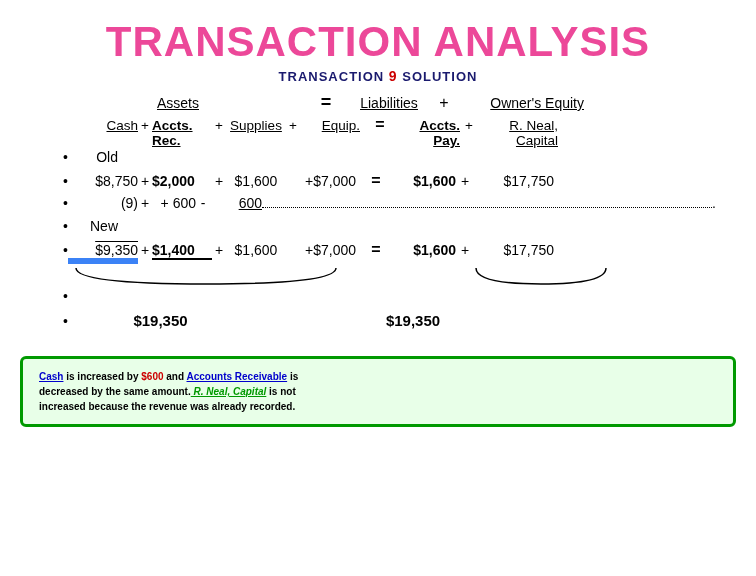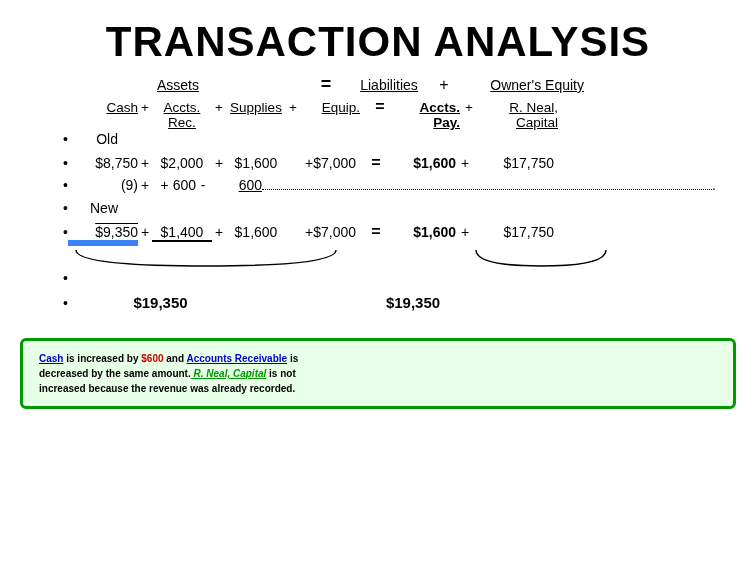--- a/index.html
+++ b/index.html
@@ -10,21 +10,21 @@
       font-family: Arial, sans-serif;
       overflow: hidden;
       position: relative;
     }
 
     .main-title {
       text-align: center;
       font-size: 42px;
       font-weight: 900;
       font-family: 'Arial Black', Arial, sans-serif;
-      color: #000000;
+      color: #ec4899;
       padding-top: 18px;
       letter-spacing: 1px;
     }
 
     .sub-title {
       text-align: center;
       font-size: 13px;
       font-weight: bold;
       color: #1a1a6e;
       margin-top: 2px;
@@ -67,41 +67,44 @@
 
     .tcell {
       display: inline-block;
       text-align: right;
     }
 
     
     .c-bullet { width: 20px; }
     .c-cash { width: 70px; text-align: right; }
     .c-plus1 { width: 14px; text-align: center; }
-    .c-accts { width: 60px; text-align: center; }
+    .c-accts { width: 60px; text-align: left; font-weight: bold; }
     .c-plus2 { width: 14px; text-align: center; }
     .c-supp { width: 60px; text-align: center; }
     .c-plus3 { width: 14px; text-align: center; }
     .c-equip { width: 60px; text-align: right; }
     .c-eq { width: 40px; text-align: center; font-weight: bold; font-size: 16px; }
     .c-ap { width: 60px; text-align: right; font-weight: bold; }
     .c-plus4 { width: 18px; text-align: center; }
     .c-rncap { width: 80px; text-align: right; }
 
     .header-underline {
       text-decoration: underline;
       font-size: 14px;
     }
   </style>
 </head>
 <body>
 
 <div>
 
   <div class="main-title">TRANSACTION ANALYSIS</div>
+  <div class="sub-title">
+    <span>TRANSACTION </span><span class="num9">9</span><span> SOLUTION</span>
+  </div>
 
   <div class="content-area">
 
     <div class="trow" style="margin-left:18px; margin-bottom:2px;">
       <div class="tcell" style="width:260px; text-align:center;">
         <span class="header-underline">Assets</span>
       </div>
       <div class="tcell" style="width:36px; text-align:center; font-size:18px; font-weight:bold;">=</div>
       <div class="tcell" style="width:90px; text-align:center;text-decoration:underline;">
         <span class="header-underline">Liabilities</span>

